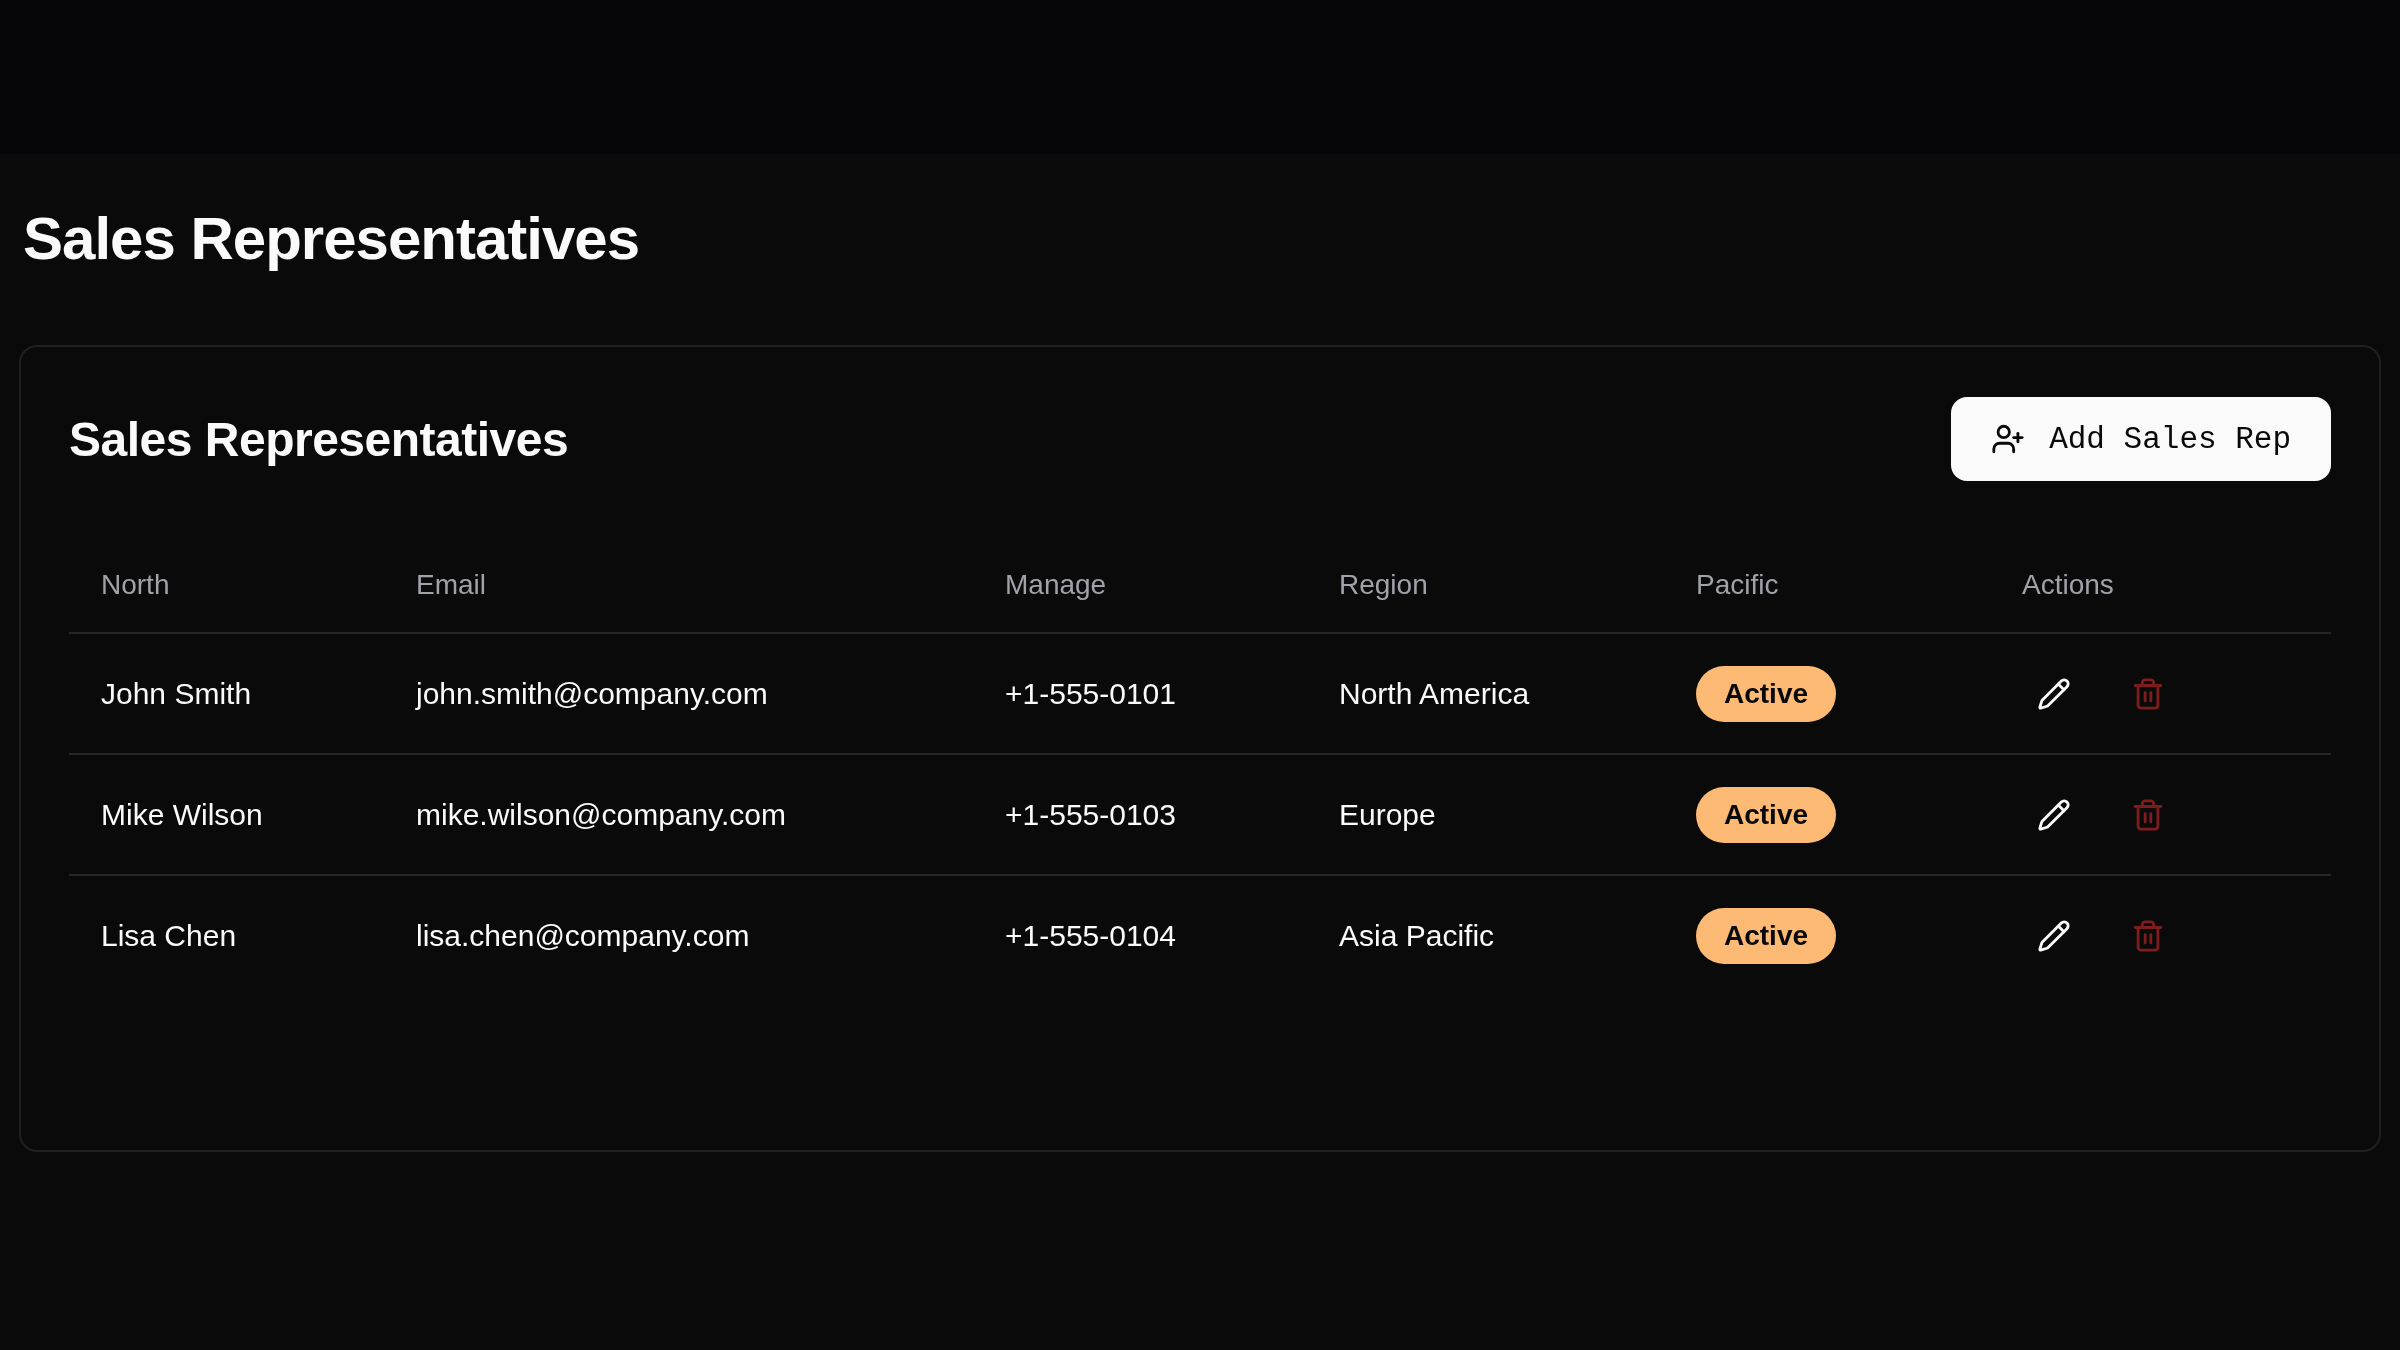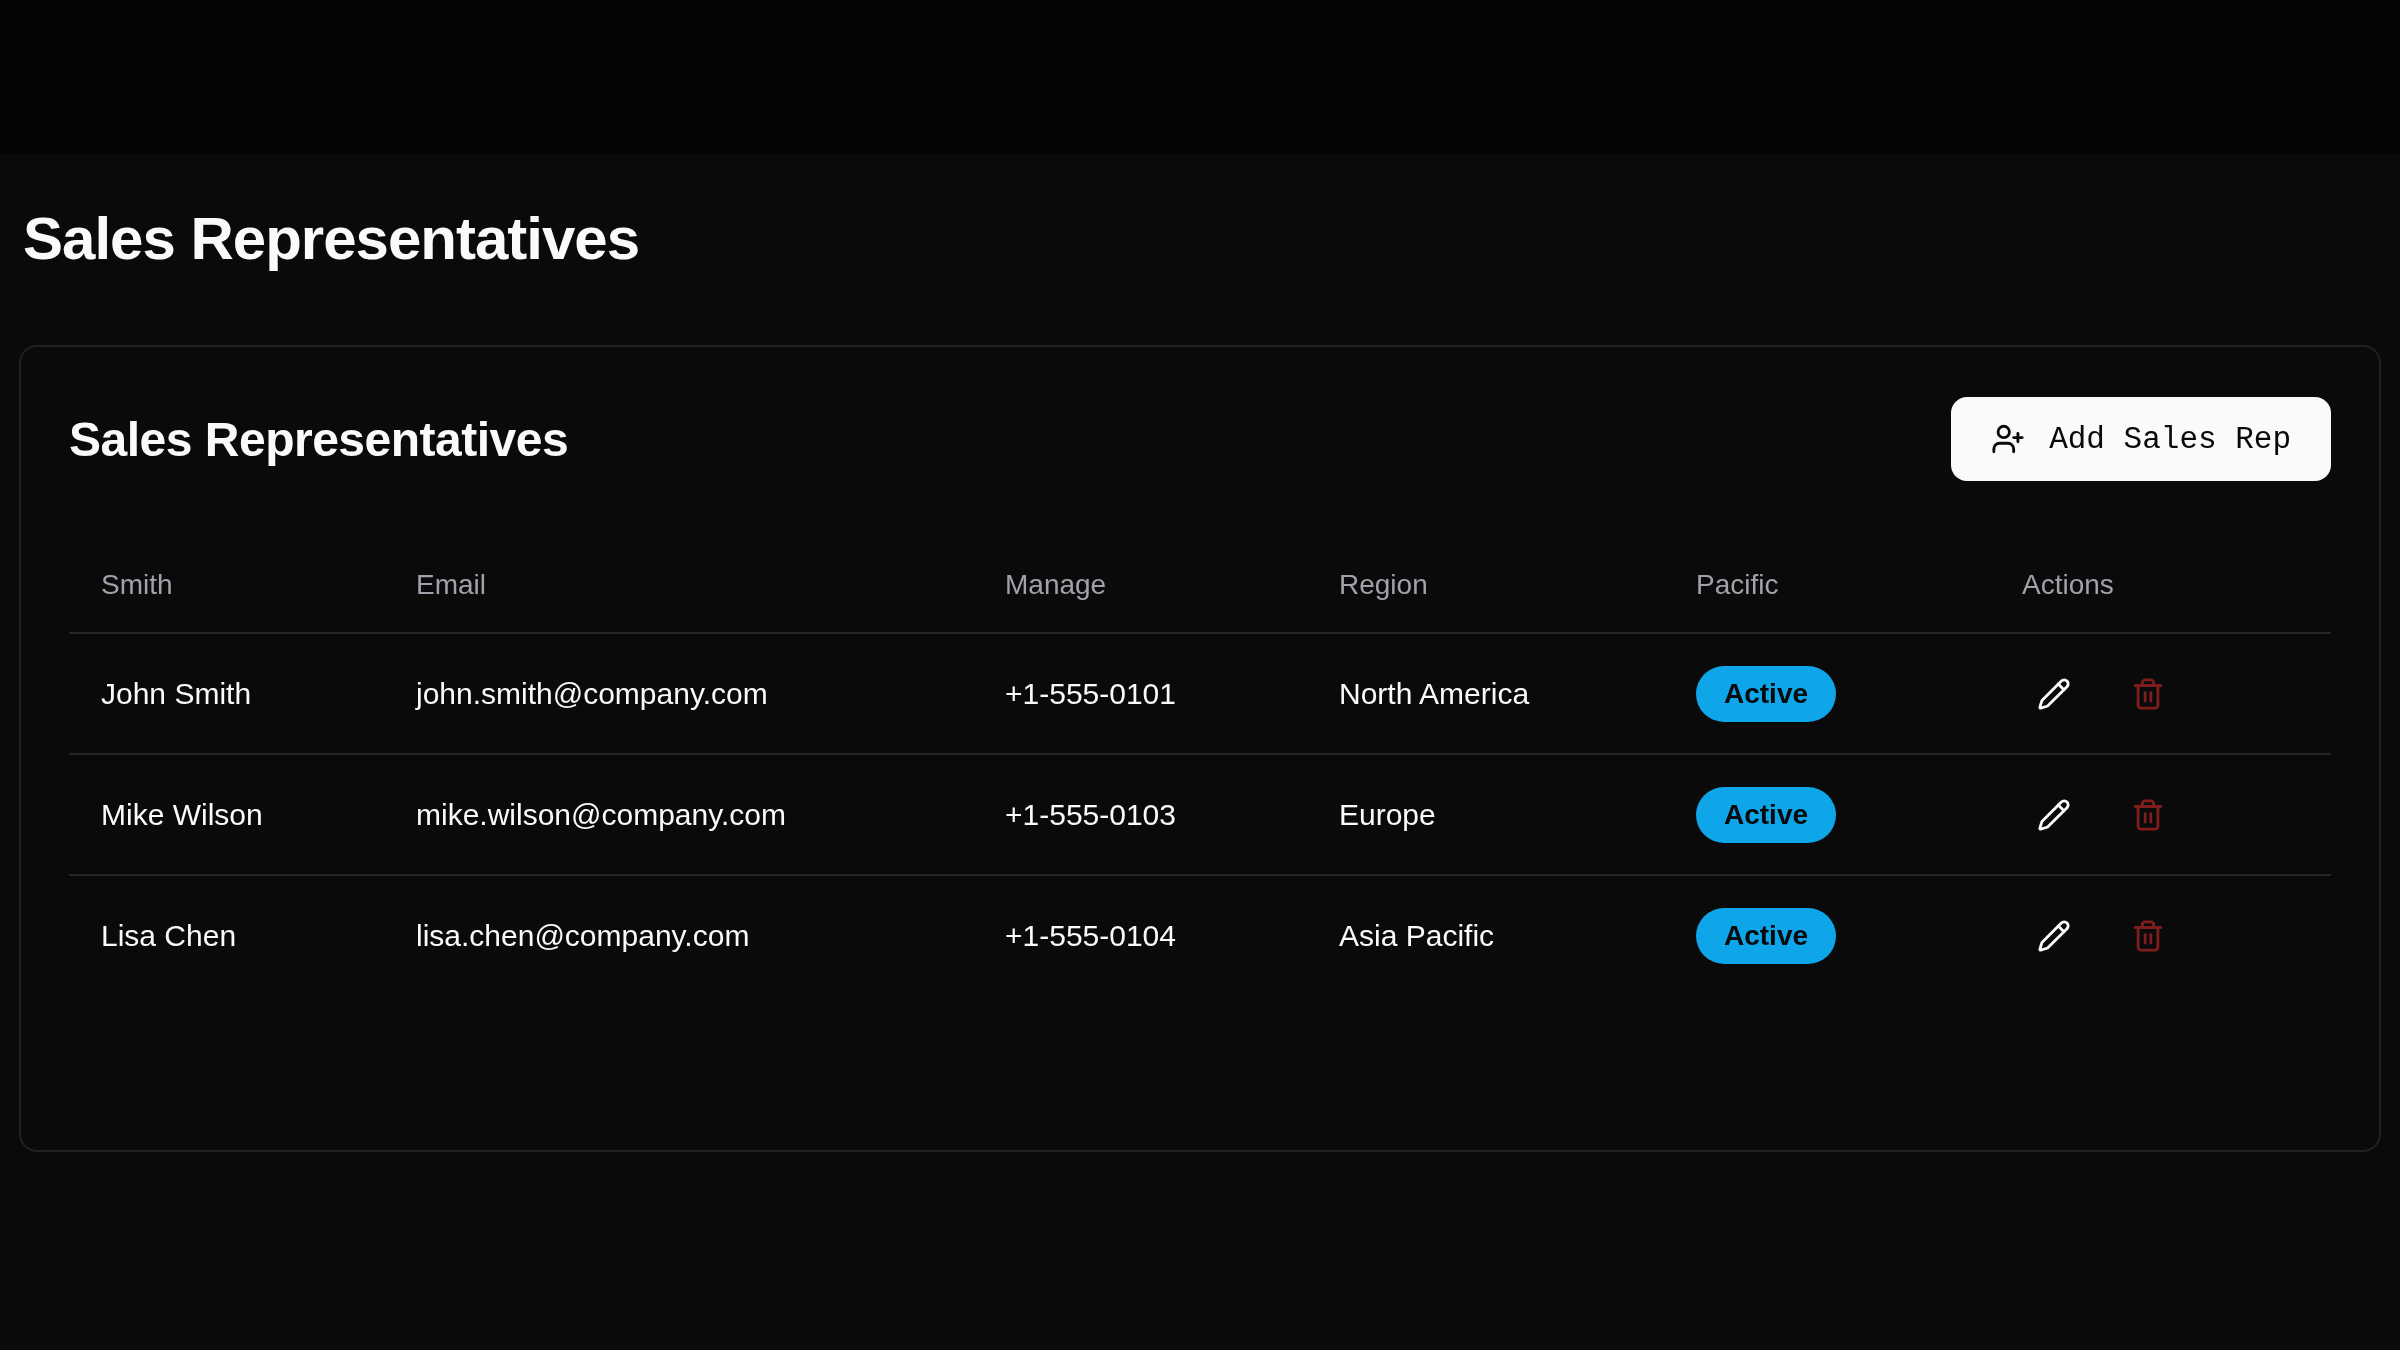--- a/index.html
+++ b/index.html
@@ -92,21 +92,21 @@
     border-bottom:2px solid #26262a;
   }
   tr:last-child td { border-bottom:none; }
   td.cell-name { font-weight:500; }
   .badge {
     display:inline-flex;
     align-items:center;
     justify-content:center;
     padding:14px 28px;
     border-radius:999px;
-    background:#0ea5e9;
+    background:#fdba74;
     color:#09090b;
     font-size:28px;
     font-weight:600;
     line-height:1;
   }
   .actions { display:flex; align-items:center; gap:46px; margin-left:8px; }
   .icon-btn {
     width:48px; height:48px;
     display:inline-flex;
     align-items:center;
@@ -148,21 +148,21 @@
       <colgroup>
         <col style="width:315px">
         <col style="width:589px">
         <col style="width:334px">
         <col style="width:357px">
         <col style="width:326px">
         <col style="width:341px">
       </colgroup>
       <thead>
         <tr>
-          <th>Smith</th>
+          <th>North</th>
           <th>Email</th>
           <th>Manage</th>
           <th>Region</th>
           <th>Pacific</th>
           <th>Actions</th>
         </tr>
       </thead>
       <tbody>
         <tr>
           <td class="cell-name">John Smith</td>

